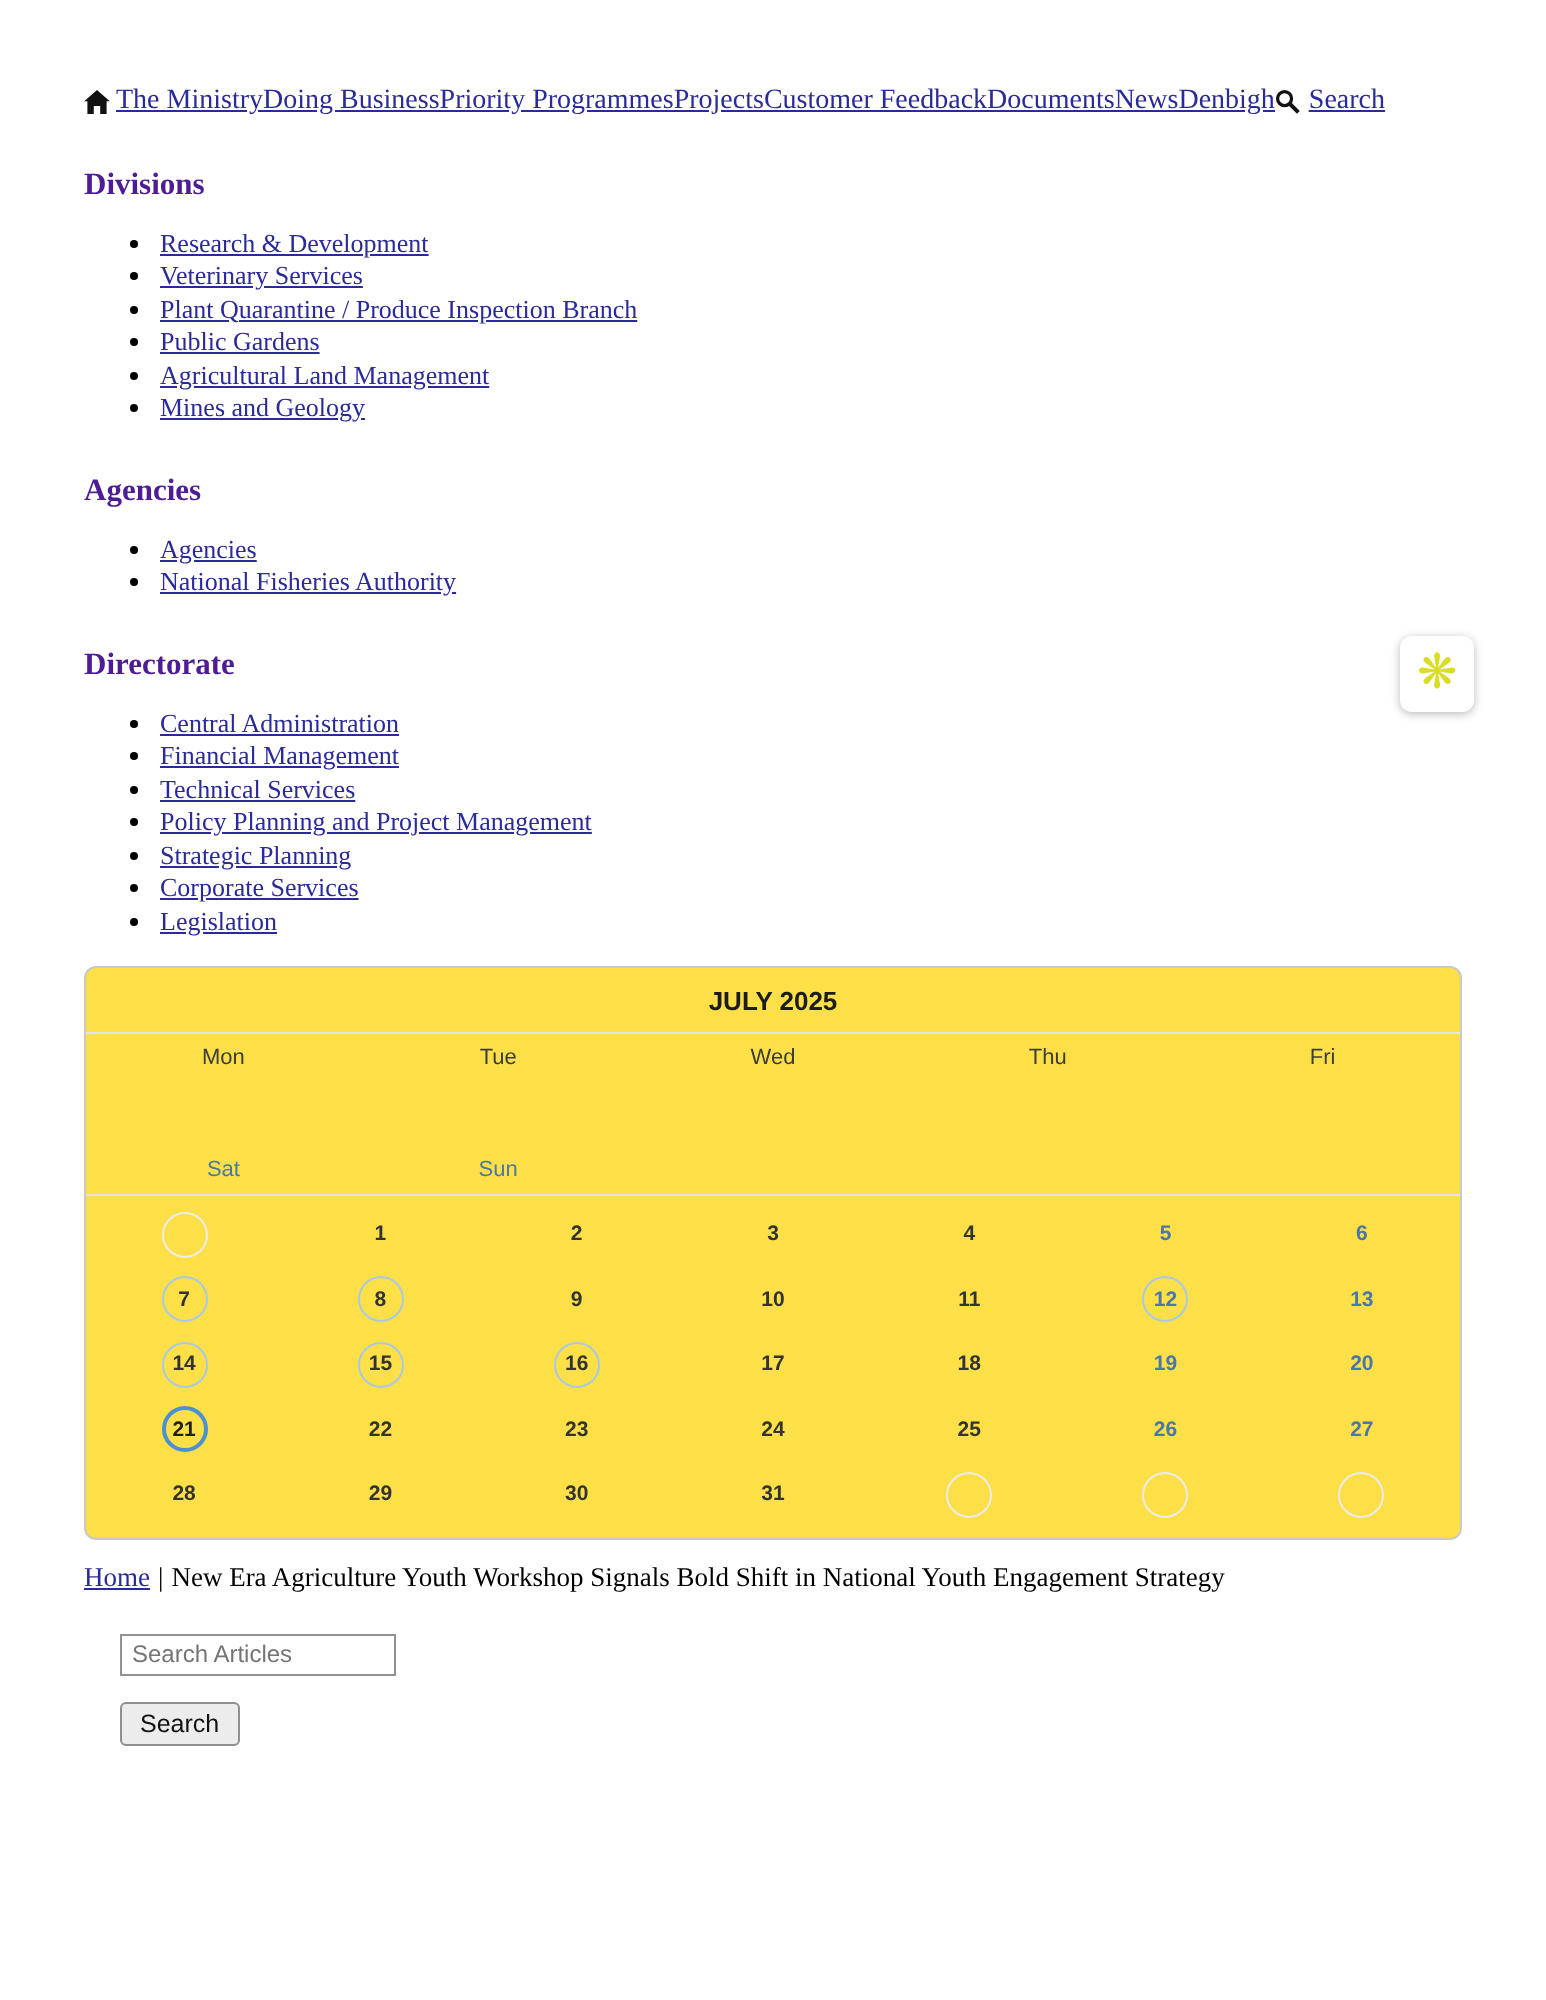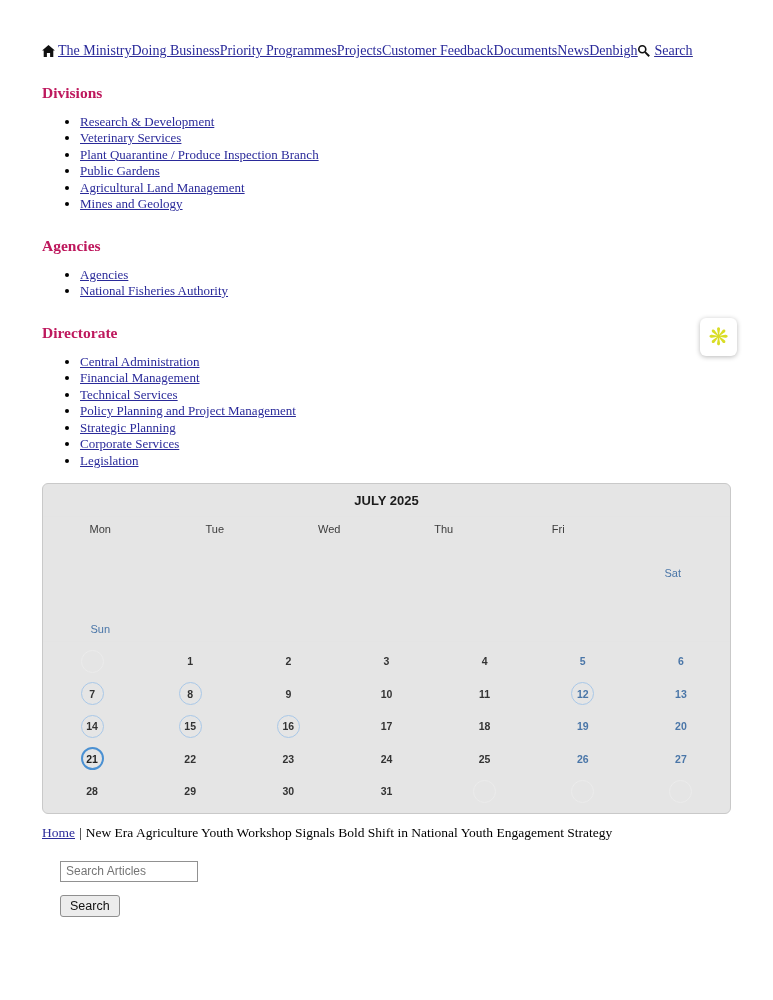--- a/index.html
+++ b/index.html
@@ -13,33 +13,33 @@
   
   nav { display:flex; align-items:center; font-size:14px; line-height:1.25; white-space:nowrap;text-decoration:underline; }
   nav a { color:var(--link-color); text-decoration:underline; }
   .home-link { display:inline-flex; align-items:center; margin-right:3px; text-decoration:none; }
   .nav-links a { margin:0; }
   .nav-search { display:inline-flex; align-items:center; }
   .nav-search .icon { display:inline-flex; margin-right:4px; }
   .icon svg { display:block; }
 
   
-  .section-title { font-size:15.5px; font-weight:bold; margin:24px 0 12px; color:#be185d; }
+  .section-title { font-size:15.5px; font-weight:bold; margin:24px 0 12px; color:#4c1d95; }
   .section-list { margin:10px 0 14px; padding-left:38px; list-style:disc; }
   .section-list li { font-size:13px; line-height:16.5px; }
   a.page-link, .section-list a { color:var(--link-color); text-decoration:underline; }
 
   
   .calendar {
-    margin-top:14px; border:1px solid #c9c9c9; border-radius:6px; background:#e5e5e5;
+    margin-top:14px; border:1px solid #c9c9c9; border-radius:6px; background:#fde047;
     font-family:"Liberation Sans", sans-serif; overflow:hidden;
   }
   .cal-title { text-align:center; font-size:13px; font-weight:600; color:#1c1c1c; padding:9px 0 8px; }
   .cal-head {
-    display:grid; grid-template-columns:repeat(6,1fr);
+    display:grid; grid-template-columns:repeat(5,1fr);
     border-top:1px solid #e4e4e4; border-bottom:1px solid #e4e4e4; padding:6px 0;
   }
   .cal-head span { text-align:center; font-size:11px; color:#3c3c3c; }
   .cal-head span.weekend { color:var(--weekend-color);margin-top:44px; }
   .cal-grid { padding:3px 0 5px; }
   .week-row { display:grid; grid-template-columns:repeat(7,1fr); }
   .day-cell { display:flex; align-items:center; justify-content:center; height:32.5px; }
   .day-circle {
     width:23px; height:23px; border-radius:50%;
     display:flex; align-items:center; justify-content:center;

